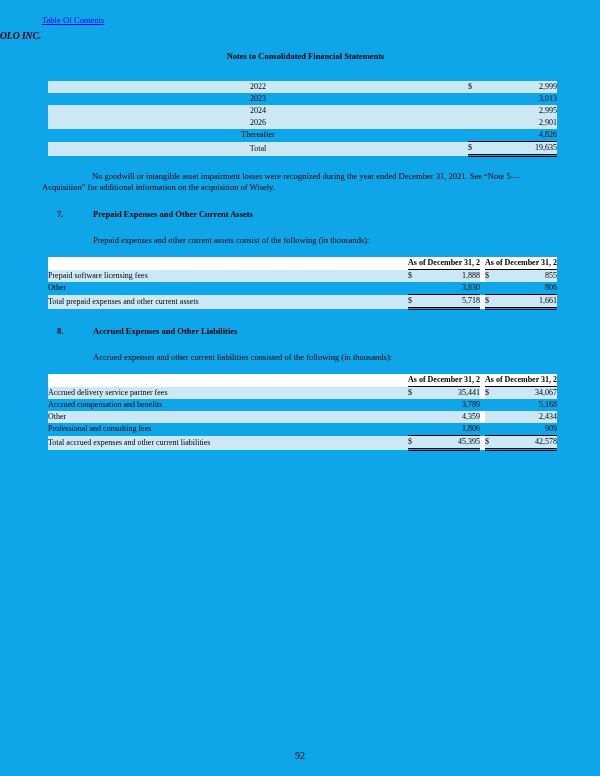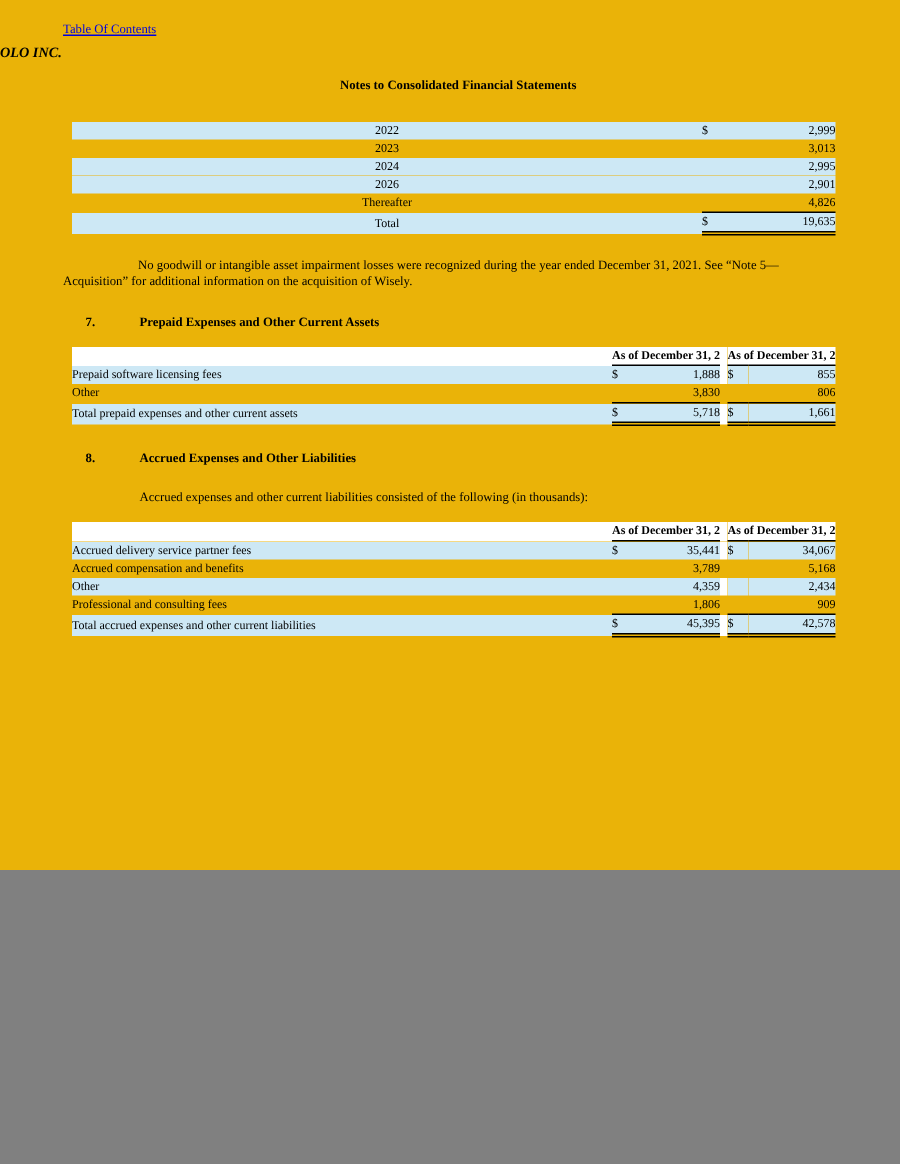--- a/index.html
+++ b/index.html
@@ -1,18 +1,18 @@
 <!DOCTYPE html>
 <html><head>
 <meta charset="utf-8">
 <style>
   * { margin:0; padding:0; box-sizing:border-box; }
   body { background:#808080; font-family:"Liberation Serif","DejaVu Serif",serif; }
   .page {
-    position:relative; width:600px; height:580px; background:#eab308;
+    position:relative; width:600px; height:776px; background:#0ea5e9;
     margin:0 auto; padding-top:9px; color:#000;
   }
   .toc-link {
     display:inline-block; margin-left:42px; font-size:8.5px;
     color:#0000e0; text-decoration:underline; cursor:pointer;
   }
   .company-title { font-weight:bold; font-size:9.5px; margin-top:4px;font-style:italic; }
   .doc-subtitle { text-align:center; font-weight:bold; font-size:8.5px; margin-top:10px;padding-left:11px; }
 
   table.fin { border-collapse:collapse; table-layout:fixed; margin-left:48px; width:509px; }
@@ -31,21 +31,21 @@
     height:auto; white-space:pre-line; vertical-align:bottom;
     border-bottom:1px solid #000; padding-bottom:1px;
   }
 
   .body-para { margin:14px 42px 0 42px; font-size:8.5px; line-height:10.5px; text-indent:50px; text-align:left; }
   .section-heading { display:flex; margin:17px 42px 0 57px; font-weight:bold; font-size:8.5px; line-height:10px; }
   .section-number { width:36px; flex:none; }
   .section-intro { margin:16px 42px 0 93px; font-size:8.5px; line-height:10px; }
   .tbl-gap { margin-top:12px; }
   .sec8 { margin-top:16px; }
-  .page-footer { position:absolute; left:0; top:750px; width:100%; text-align:center; font-size:13px; }
+  .page-footer { position:absolute; left:0; top:750px; width:100%; text-align:center; font-size:10px; }
 </style>
 </head>
 <body>
 
 <div class="page">
 
   <a class="toc-link">Table Of Contents</a>
 
   <div class="company-title">OLO INC.</div>
   <div class="doc-subtitle">Notes to Consolidated Financial Statements</div>
@@ -90,20 +90,21 @@
       </tr>
     </tbody>
   </table>
 
   <p class="body-para">No goodwill or intangible asset impairment losses were recognized during the year ended December 31, 2021. See “Note 5—Acquisition” for additional information on the acquisition of Wisely.</p>
 
   <div class="section-heading">
     <span class="section-number">7.</span>
     <span>Prepaid Expenses and Other Current Assets</span>
   </div>
+  <div class="section-intro">Prepaid expenses and other current assets consist of the following (in thousands):</div>
 
   
   <table class="fin tbl-gap">
     <colgroup>
         <col style="width:360px">
         <col style="width:14px">
         <col style="width:58px">
         <col style="width:5px">
         <col style="width:14px">
         <col style="width:58px">

